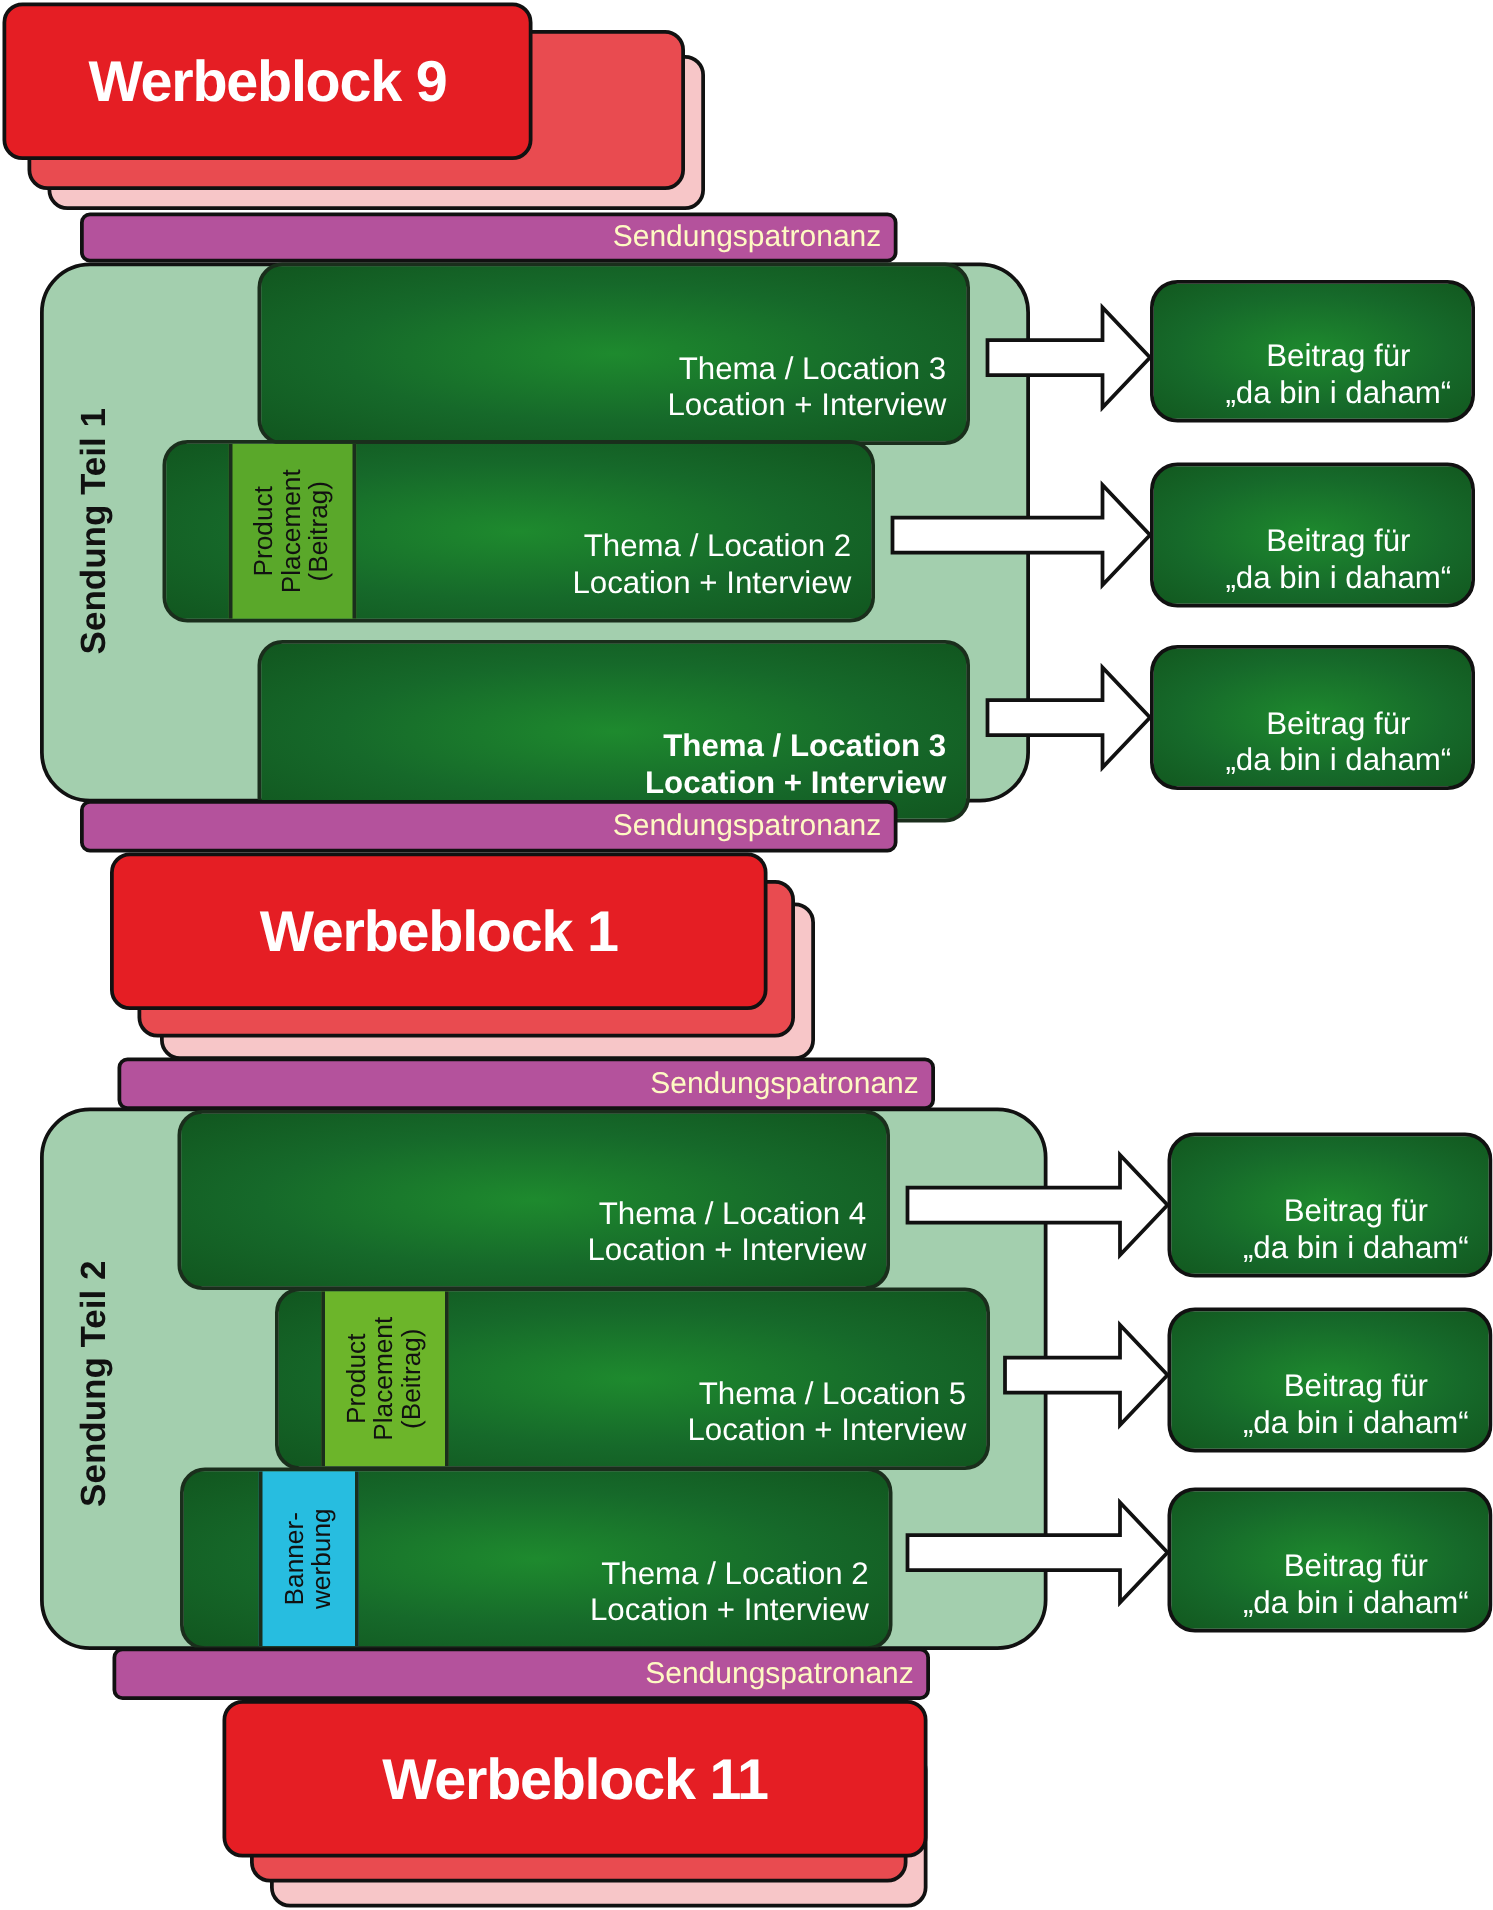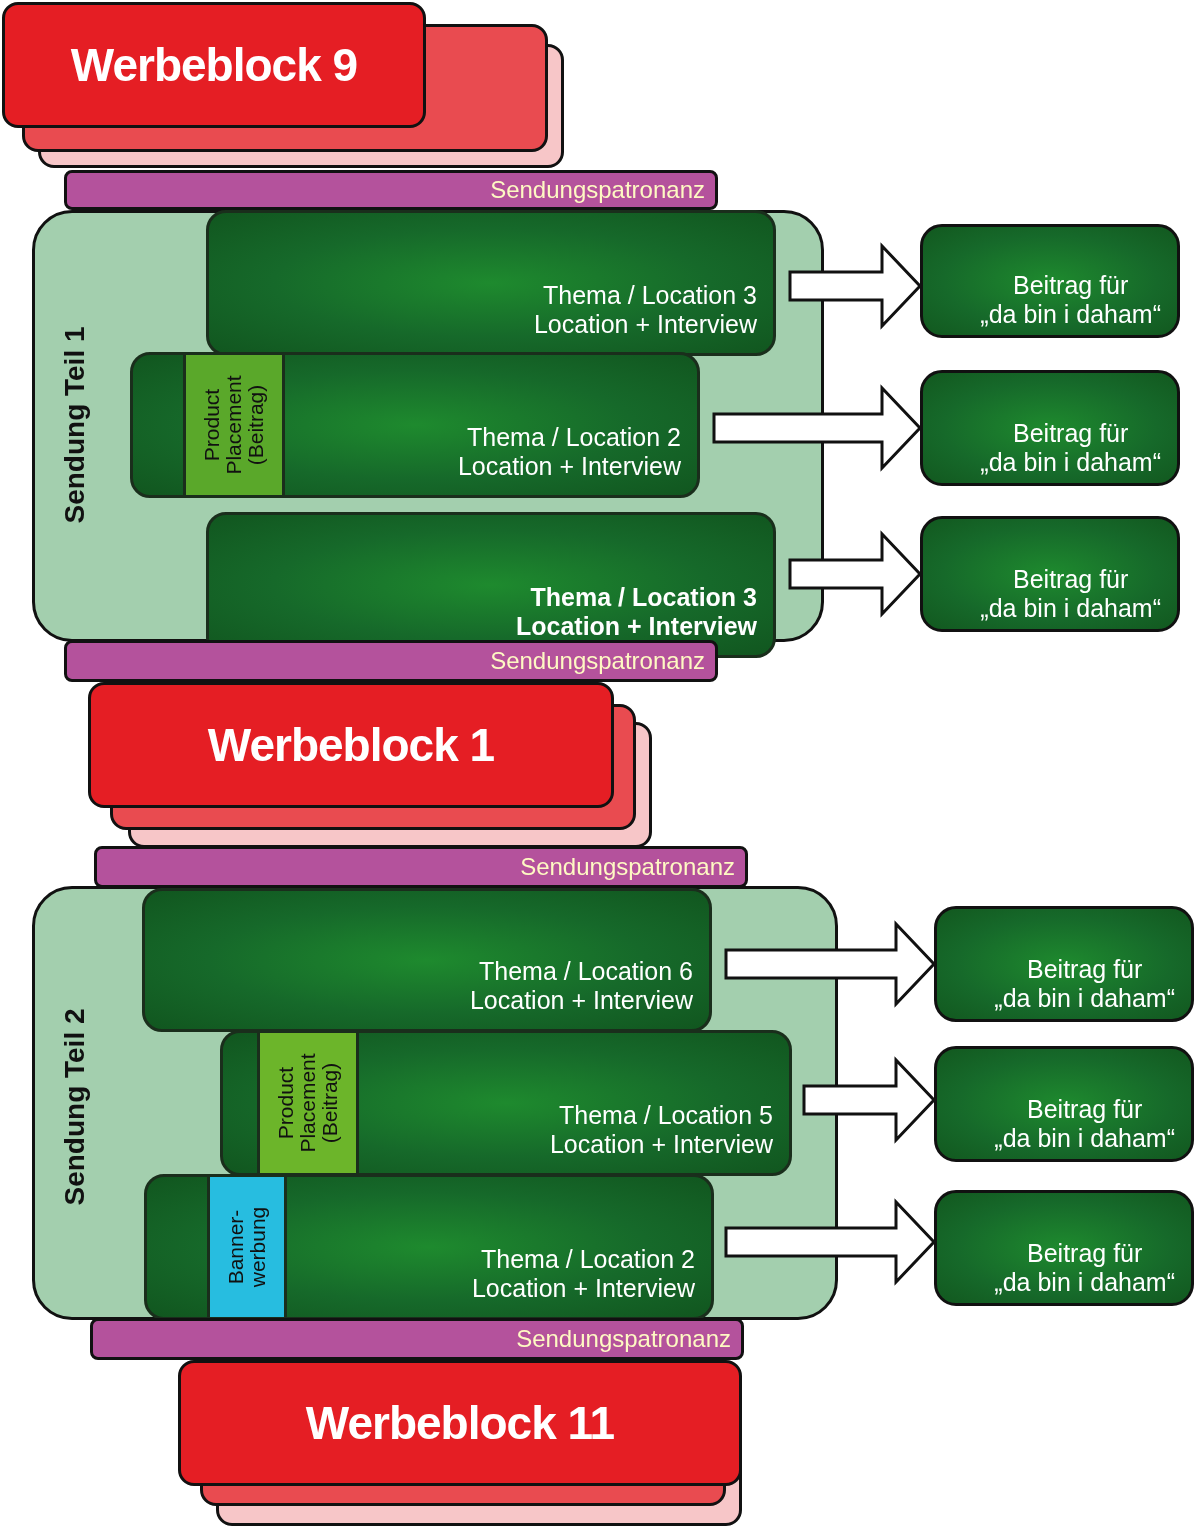--- a/index.html
+++ b/index.html
@@ -88,21 +88,21 @@
 <div class="abs sp" style="left:94px;top:846px;width:654px;height:42px;">
   <span>Sendungspatronanz</span>
 </div>
 
 <div class="abs sendung" style="left:32px;top:886px;width:806px;height:434px;">
   <div class="sendung-label" style="left:-70px;top:202px;width:220px;text-align:center;">Sendung Teil 2</div>
 </div>
 
 <div class="abs seg" style="left:142px;top:888px;width:570px;height:144px;">
   <div class="txt">
-      <div>Thema / Location 6</div>
+      <div>Thema / Location 4</div>
       <div>Location + Interview</div>
     </div>
 </div>
 <div class="abs seg" style="left:220px;top:1030px;width:572px;height:146px;">
   <div class="tag pp2" style="left:34px;width:96px;">
     <span style="white-space:pre;">Product
 Placement
 (Beitrag)</span>
   </div>
   <div class="txt">

